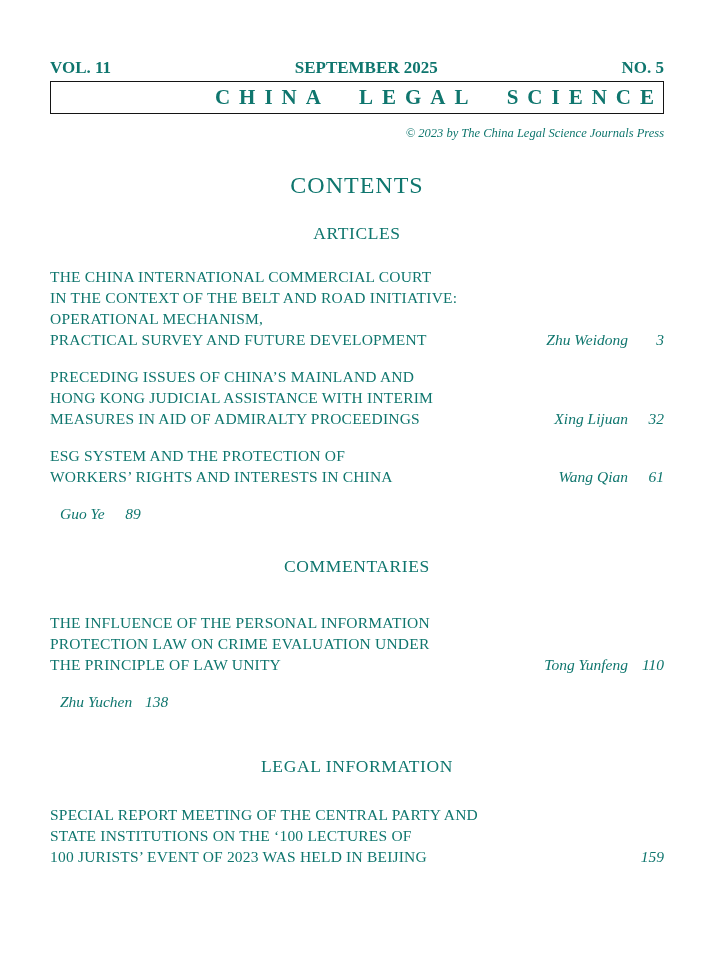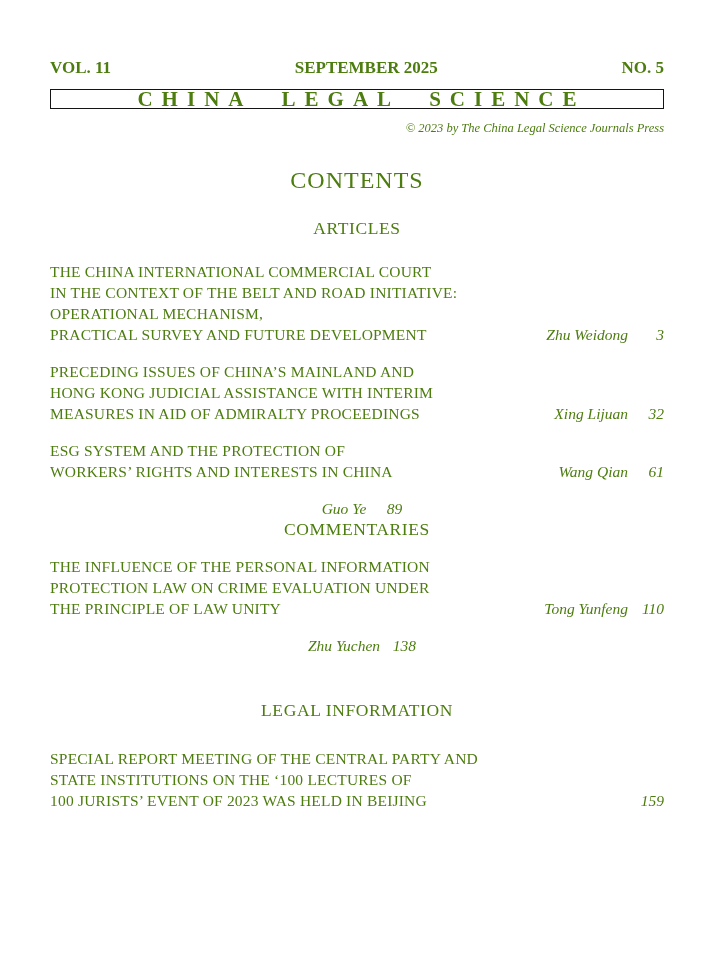--- a/index.html
+++ b/index.html
@@ -5,43 +5,43 @@
   html, body {
     margin: 0;
     padding: 0;
     background: #ffffff;
   }
   .page {
     position: relative;
     width: 714px;
     height: 953px;
     background: #ffffff;
-    color: #4d7c0f;
+    color: #0f766e;
     font-family: "Liberation Serif", "DejaVu Serif", serif;
     box-sizing: border-box;
     padding: 58px 50px 0 50px;
     overflow: hidden;
   }
   
   .masthead-row {
     display: flex;
     justify-content: space-between;
     align-items: baseline;
     font-weight: bold;
     font-size: 17px;
     line-height: 20px;
   }
   .masthead-row .center { text-align: center; }
   .title-box {
-    margin-top: 11px;
+    margin-top: 3px;
     border: 1.5px solid #141414;
-    height: 20px;
+    height: 33px;
     display: flex;
     align-items: center;
-    justify-content: center;
+    justify-content: flex-end;
     box-sizing: border-box;
   }
   .journal-title {
     font-weight: bold;
     font-size: 21px;
     letter-spacing: 9px;
     word-spacing: 16px;
     white-space: nowrap;
     text-indent: 9px; 
   }
@@ -63,33 +63,32 @@
   }
   
   .section-heading {
     text-align: center;
     font-size: 17.5px;
     line-height: 20px;
     letter-spacing: 0.6px;
     font-weight: normal;
   }
   .heading-articles      { margin-top: 24px; }
-  .heading-commentaries  { }
+  .heading-commentaries  { margin-top: 32px; }
   .heading-legal         { margin-top: 44px; }
 
   .entries-articles     { margin-top: 23px; }
-  .entries-commentaries { margin-top: 17px; }
+  .entries-commentaries { margin-top: 36px; }
   .entries-legal        { margin-top: 28px; }
 
   .entry {
     display: flex;
     align-items: flex-end;
     font-size: 15.5px;
     line-height: 21px;
-    justify-content: center;
   }
   .entry + .entry { margin-top: 16px; }
   .entry-title {
     flex: 1;
     white-space: pre-line;
     letter-spacing: 0.2px;
   }
   .entry-author {
     font-style: italic;
     text-align: right;

